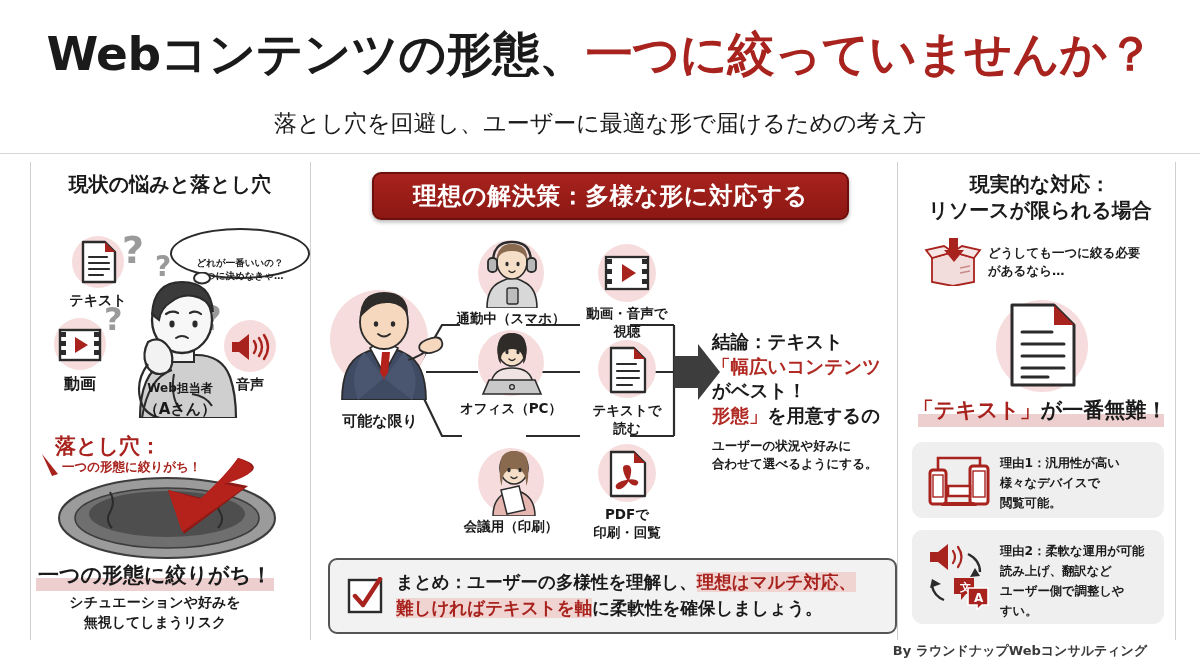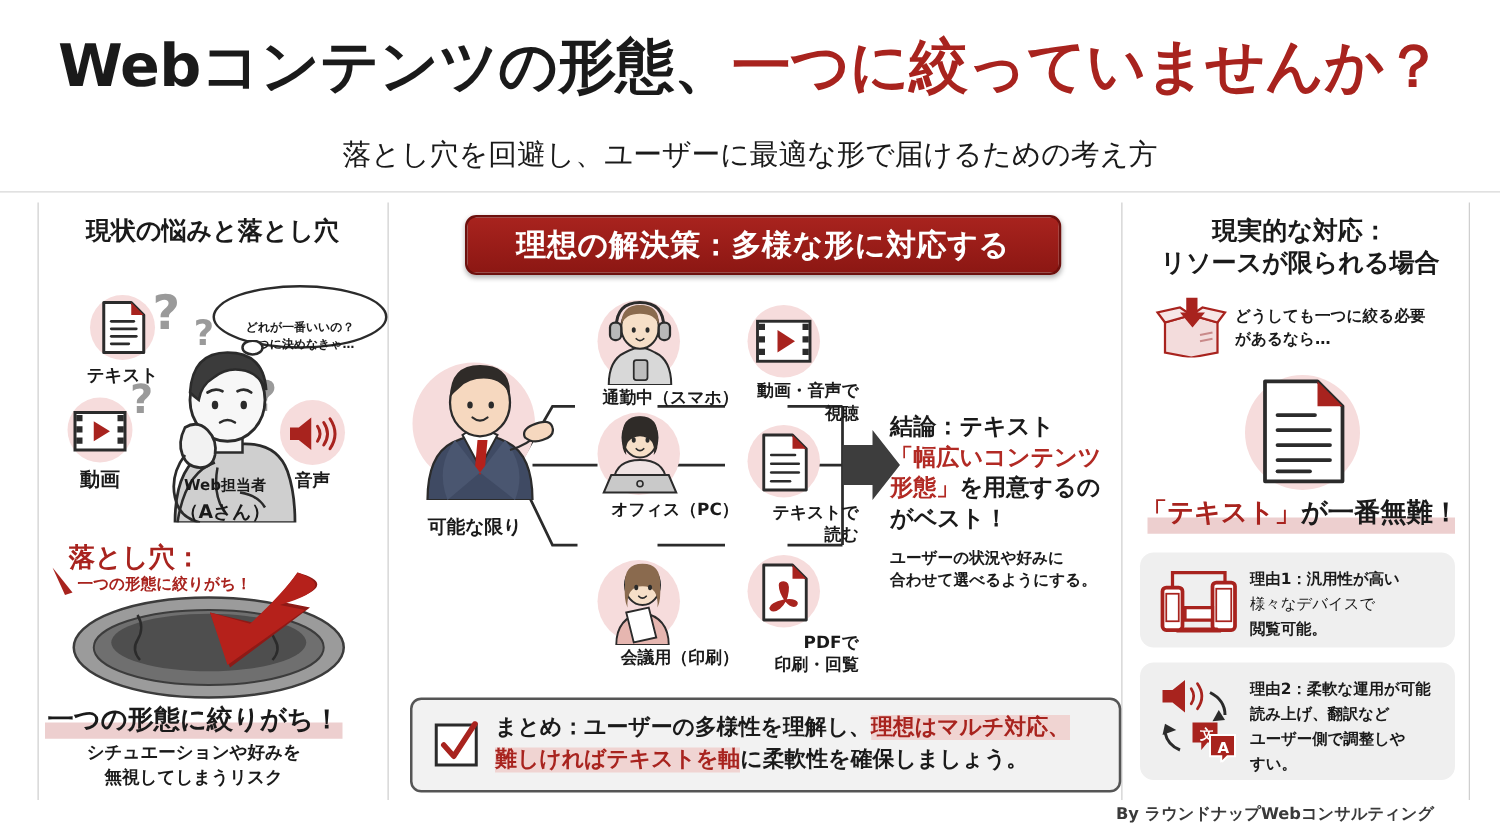--- a/index.html
+++ b/index.html
@@ -67,21 +67,21 @@
   
   .banner{
     position:absolute;left:372px;top:172px;width:473px;height:44px;
     background:linear-gradient(#a8231e,#8c1713);
     border:2px solid #6d100d;border-radius:9px;
     box-shadow:0 2px 4px rgba(0,0,0,.30);
     display:flex;align-items:center;justify-content:center;
   }
   .banner span{color:#fff;font-size:24px;font-weight:bold;letter-spacing:0.5px;white-space:nowrap;}
 
-  .node-lbl{position:absolute;text-align:right;font-size:13.5px;font-weight:bold;line-height:1.3;white-space:nowrap;}
+  .node-lbl{position:absolute;text-align:center;font-size:13.5px;font-weight:bold;line-height:1.3;white-space:nowrap;}
 
   .concl{position:absolute;left:712px;top:330px;width:182px;}
   .concl .l{font-size:18.5px;font-weight:bold;line-height:1.33;color:#1a1a1a;white-space:nowrap;}
   .concl .l .red{color:#b22a24;}
   .concl .note{margin-top:9px;font-size:12.5px;font-weight:bold;line-height:1.42;color:#1a1a1a;}
 
   .sumbox{
     position:absolute;left:328px;top:558px;width:565px;height:72px;
     background:#f2f2f2;border:2px solid #555;border-radius:9px;
     display:flex;align-items:center;
@@ -354,22 +354,22 @@
     <path d="M19 15 q5 0 4 8 q-1 9 -7 14 q-5 4 -8 1 q-2 -4 6 -7 q9 -3 14 -1 q4 2 1 5 q-4 2 -9 -4 q-5 -7 -5 -13 q0 -3 4 -3 Z" fill="#a8231e"></path>
   </svg>
   <div class="node-lbl" style="left:567px;top:506px;width:120px;">
     <span>PDFで</span><br>
     <span>印刷・回覧</span>
   </div>
 
   <div class="concl">
     <div class="l">結論：テキスト</div>
     <div class="l"><span class="red">「幅広いコンテンツ</span></div>
+    <div class="l">がベスト！</div>
     <div class="l"><span class="red">形態」</span><span>を用意するの</span></div>
-    <div class="l">がベスト！</div>
     <div class="note">
       <span>ユーザーの状況や好みに</span><br>
       <span>合わせて選べるようにする。</span>
     </div>
   </div>
 
   <div class="sumbox">
     <svg style="margin-left:16px;flex:0 0 auto;" width="38" height="38" viewBox="0 0 38 38">
       <rect x="3" y="3" width="32" height="32" fill="#fff" stroke="#2b2b2b" stroke-width="2.4"></rect>
       <path d="M9 19 L17 28 L34 2" fill="none" stroke="#a8231e" stroke-width="4.4" stroke-linecap="round" stroke-linejoin="round"></path>
@@ -421,21 +421,21 @@
     <rect x="2" y="18" width="16" height="34" rx="3" fill="#fff" stroke="#a8231e" stroke-width="3"></rect>
     <rect x="5" y="23" width="10" height="22" fill="#fff" stroke="#a8231e" stroke-width="1.4"></rect>
     <rect x="42" y="14" width="18" height="38" rx="3" fill="#fff" stroke="#a8231e" stroke-width="3"></rect>
     <rect x="45" y="19" width="12" height="26" fill="#fff" stroke="#a8231e" stroke-width="1.4"></rect>
     <path d="M20 34 h22 v10 h-22 Z" fill="#fff" stroke="#a8231e" stroke-width="2.6"></path>
     <path d="M16 50 h30 l3 4 H13 Z" fill="#a8231e"></path>
     <path d="M10 18 V6 h42 v8" fill="none" stroke="#a8231e" stroke-width="2.6"></path>
   </svg>
   <div class="rt" style="position:absolute;left:1000px;top:452px;">
     <span style="font-size:12.3px;font-weight:bold;">理由1：汎用性が高い</span><br>
-    <span style="font-size:12.3px;font-weight:normal;text-align:center;">様々なデバイスで</span><br>
+    <span style="font-size:12.3px;font-weight:bold;text-align:center;">様々なデバイスで</span><br>
     <span style="font-size:12.3px;font-weight:bold;">閲覧可能。</span>
   </div>
 
   <div class="reason" style="left:912px;top:530px;width:252px;height:94px;"></div>
   <svg style="position:absolute;left:924px;top:538px;" width="70" height="72" viewBox="0 0 70 72">
     <path d="M6 14 h8 L24 6 v26 L14 24 H6 Z" fill="#a8231e"></path>
     <g stroke="#a8231e" stroke-width="2.2" fill="none" stroke-linecap="round">
       <path d="M29 13 q4 6 0 12"></path>
         <path d="M34 9 q7 10 0 20"></path>
     </g>

